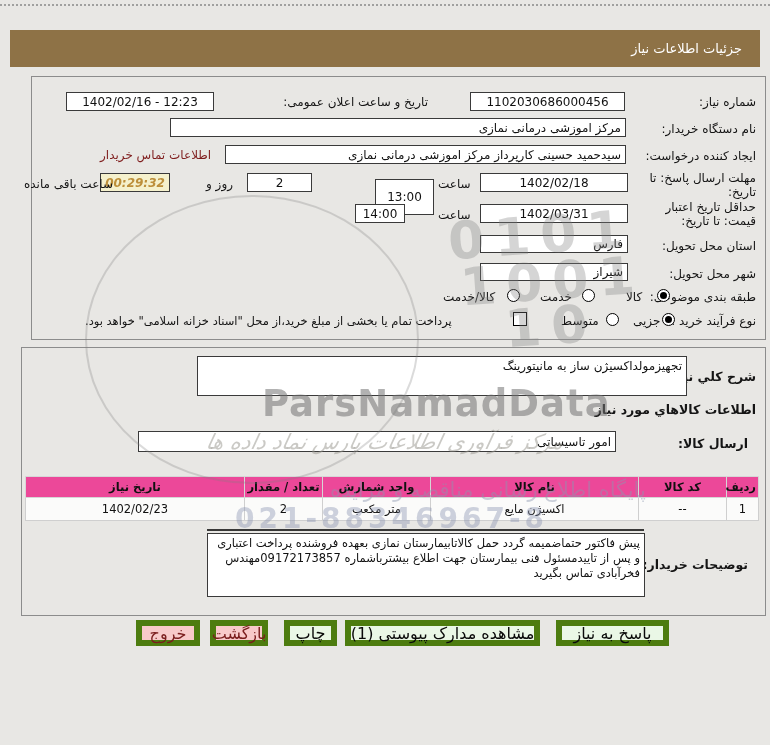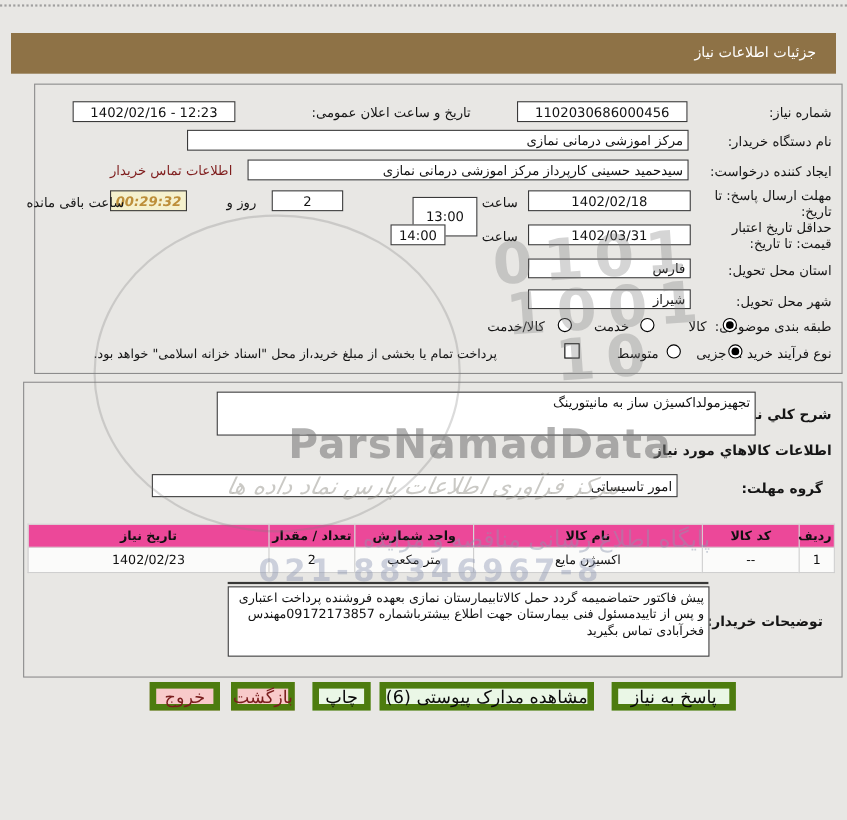--- a/index.html
+++ b/index.html
@@ -166,21 +166,21 @@
   <div class="checkbox" style="left:513px;top:312px;"></div>
   <div class="lbl" style="top:314px;left:85px;width:423px;text-align:left;font-size:11.5px;">پرداخت تمام یا بخشی از مبلغ خرید،از محل "اسناد خزانه اسلامی" خواهد بود.</div>
 
   <div id="group2" class="groupbox"></div>
 
   <div class="lbl bold" style="top:370px;right:14px;font-size:12.5px;">شرح کلي نیاز:</div>
   <div class="box topright" style="left:197px;top:356px;width:490px;height:40px;">تجهیزمولداکسیژن ساز به مانیتورینگ</div>
 
   <div class="lbl bold" style="top:403px;right:14px;font-size:12.5px;">اطلاعات کالاهاي مورد نیاز</div>
 
-  <div class="lbl bold" style="top:437px;right:22px;font-size:12.5px;">گروه مهلت:</div>
+  <div class="lbl bold" style="top:437px;right:22px;font-size:12.5px;">ارسال کالا:</div>
   <div class="box rstart" style="left:138px;top:431px;width:478px;height:21px;">امور تاسیساتی</div>
 
   <table id="itemtable">
     <colgroup>
       <col style="width:32px">
         <col style="width:88px">
         <col style="width:208px">
       <col style="width:108px">
         <col style="width:78px">
         <col style="width:219px">
@@ -204,21 +204,21 @@
         <td>2</td>
         <td>1402/02/23</td>
       </tr>
     </tbody>
   </table>
 
   <div class="lbl bold" style="top:558px;right:22px;font-size:12.5px;">توضیحات خریدار:</div>
   <div class="box topright" style="left:207px;top:533px;width:438px;height:64px;font-size:11.5px;line-height:15px;text-align:right;">پیش فاکتور حتماضمیمه گردد حمل کالاتابیمارستان نمازی بعهده فروشنده پرداخت اعتباری و پس از تاییدمسئول فنی بیمارستان جهت اطلاع بیشترباشماره 09172173857مهندس فخرآبادی تماس بگیرید</div>
 
   <div class="btn green" style="left:556px;width:113px;">پاسخ به نیاز</div>
-  <div class="btn green" style="left:345px;width:195px;">مشاهده مدارک پیوستی (6)</div>
+  <div class="btn green" style="left:345px;width:195px;">مشاهده مدارک پیوستی (1)</div>
   <div class="btn green" style="left:284px;width:53px;">چاپ</div>
   <div class="btn pink" style="left:210px;width:58px;">بازگشت</div>
   <div class="btn pink" style="left:136px;width:64px;">خروج</div>
 
   <div id="wm-circle" class="wm"></div>
   <div class="wm wm-digit" style="left:448px;top:212px;">0101</div>
   <div class="wm wm-digit" style="left:460px;top:258px;">1001</div>
   <div class="wm wm-digit" style="left:505px;top:303px;">10</div>
   <div id="wm-brand" class="wm">ParsNamadData</div>
   <div id="wm-callig" class="wm">مرکز فرآوری اطلاعات پارس نماد داده ها</div>

